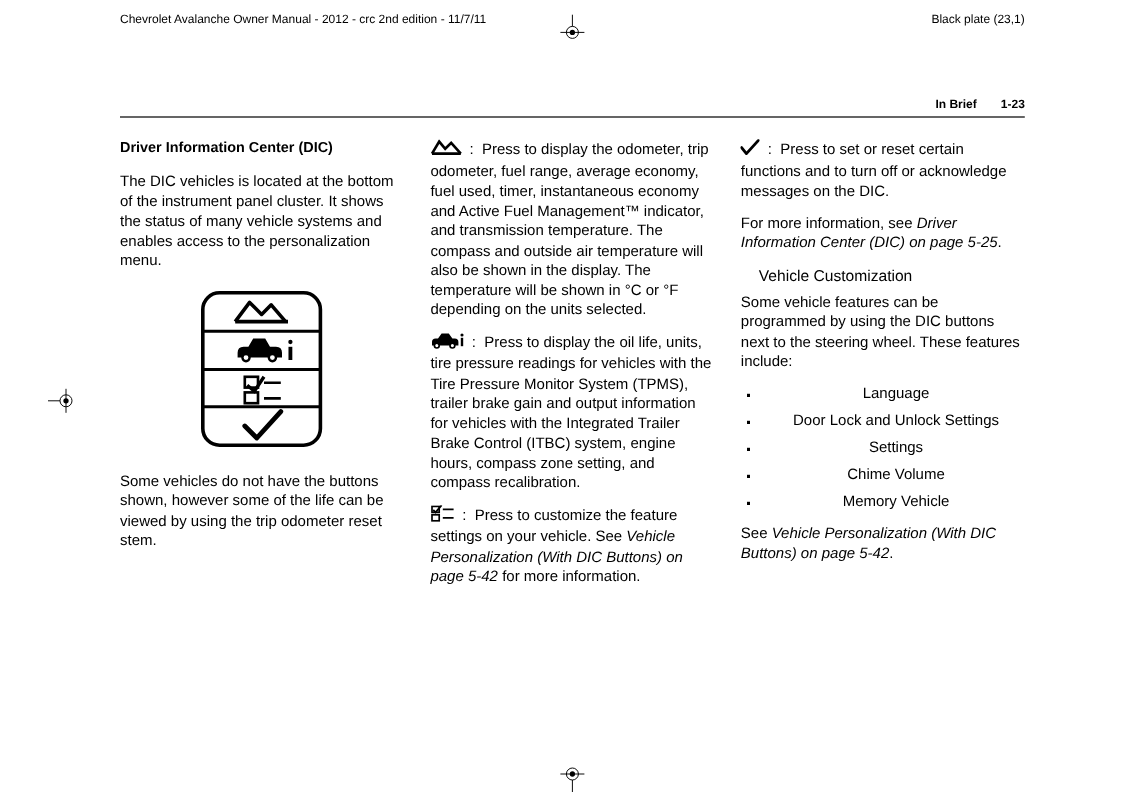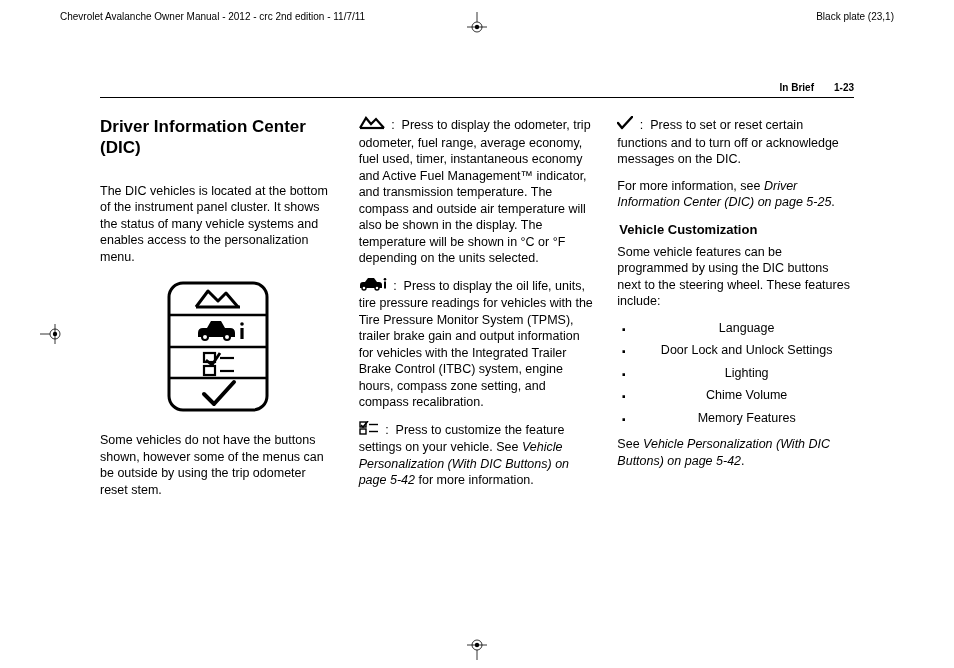--- a/index.html
+++ b/index.html
@@ -9,21 +9,21 @@
     background: #fff;
     font-family: Arial, Helvetica, sans-serif;
     color: #000;
     position: relative;
     overflow: hidden;
   }
   .header-row {
     display: flex;
     justify-content: space-between;
     align-items: center;
-    padding: 0 60px;
+    padding: 0 100px;
     height: 32px;
     font-size: 10px;
   }
   .header-left { flex: 0 0 auto; }
   .header-right { flex: 0 0 auto; }
   .crop-mark-top {
     position: absolute;
     top: 12px;
     left: 50%;
     transform: translateX(-50%);
@@ -61,22 +61,22 @@
     font-size: 10px;
     font-weight: bold;
   }
   .running-head .gap { display:inline-block; width:20px; }
   .columns {
     display: flex;
     gap: 22px;
     padding: 18px 100px 0 100px;
   }
   .col { flex: 1 1 0; font-size: 12.5px; line-height: 1.32; }
-  .h1 { font-size: 17px; font-weight: bold; margin-bottom: 24px; line-height:1.25; }
-  .h2 { font-size: 13px; font-weight: bold; margin: 10px 2px 6px; }
+  .h1 { font-size: 12px; font-weight: bold; margin-bottom: 12px; line-height:1.25; }
+  .h2 { font-size: 13px; font-weight: normal; margin: 10px 15px 6px; }
   p { margin-bottom: 10px; }
   .dic-figure {
     margin: 14px auto 18px;
     display: block;
   }
   .icon-label { display:inline-block; vertical-align:middle; }
   .icon-leading { margin-right:3px; }
   ul.features { list-style: none; margin: 6px 0 10px; }
   ul.features li { position: relative; padding-left: 22px; margin-bottom: 6px; text-align: center; }
   ul.features li::before {
@@ -158,21 +158,21 @@
         <rect x="-14" y="3" width="11" height="9" fill="none" stroke="#000" stroke-width="2.2"></rect>
         <line x1="2" y1="-5" x2="16" y2="-5" stroke="#000" stroke-width="2.2"></line>
         <line x1="2" y1="8" x2="16" y2="8" stroke="#000" stroke-width="2.2"></line>
       </g>
 
       <g transform="translate(55,115)">
         <path d="M-14 0 L-4 10 L16 -12" fill="none" stroke="#000" stroke-width="4" stroke-linecap="round" stroke-linejoin="round"></path>
       </g>
     </svg>
 
-    <p>Some vehicles do not have the buttons shown, however some of the menus can be outside by using the trip odometer reset stem.</p>
+    <p>Some vehicles do not have the buttons shown, however some of the life can be viewed by using the trip odometer reset stem.</p>
   </div>
 
   <div class="col">
     <p>
       <span class="icon-label icon-leading">
         <svg width="26" height="14" viewBox="0 0 26 14">
             <path d="M1 12 L7 2 L12 8 L17 3 L25 12" fill="none" stroke="#000" stroke-width="2.2"></path>
             <line x1="1" y1="12" x2="25" y2="12" stroke="#000" stroke-width="2.2"></line>
           </svg>
       </span>
@@ -219,22 +219,22 @@
     </p>
     <p>
       <span>For more information, see </span><em class="ref">Driver Information Center (DIC) on page 5-25</em><span>.</span>
     </p>
 
     <div class="h2">Vehicle Customization</div>
     <p>Some vehicle features can be programmed by using the DIC buttons next to the steering wheel. These features include:</p>
     <ul class="features">
       <li>Language</li>
       <li>Door Lock and Unlock Settings</li>
-      <li>Lighting</li>
+      <li>Settings</li>
       <li>Chime Volume</li>
-      <li>Memory Features</li>
+      <li>Memory Vehicle</li>
     </ul>
     <p>
       <span>See </span><em class="ref">Vehicle Personalization (With DIC Buttons) on page 5-42</em><span>.</span>
     </p>
   </div>
 
 </div>
 
 </body></html>

